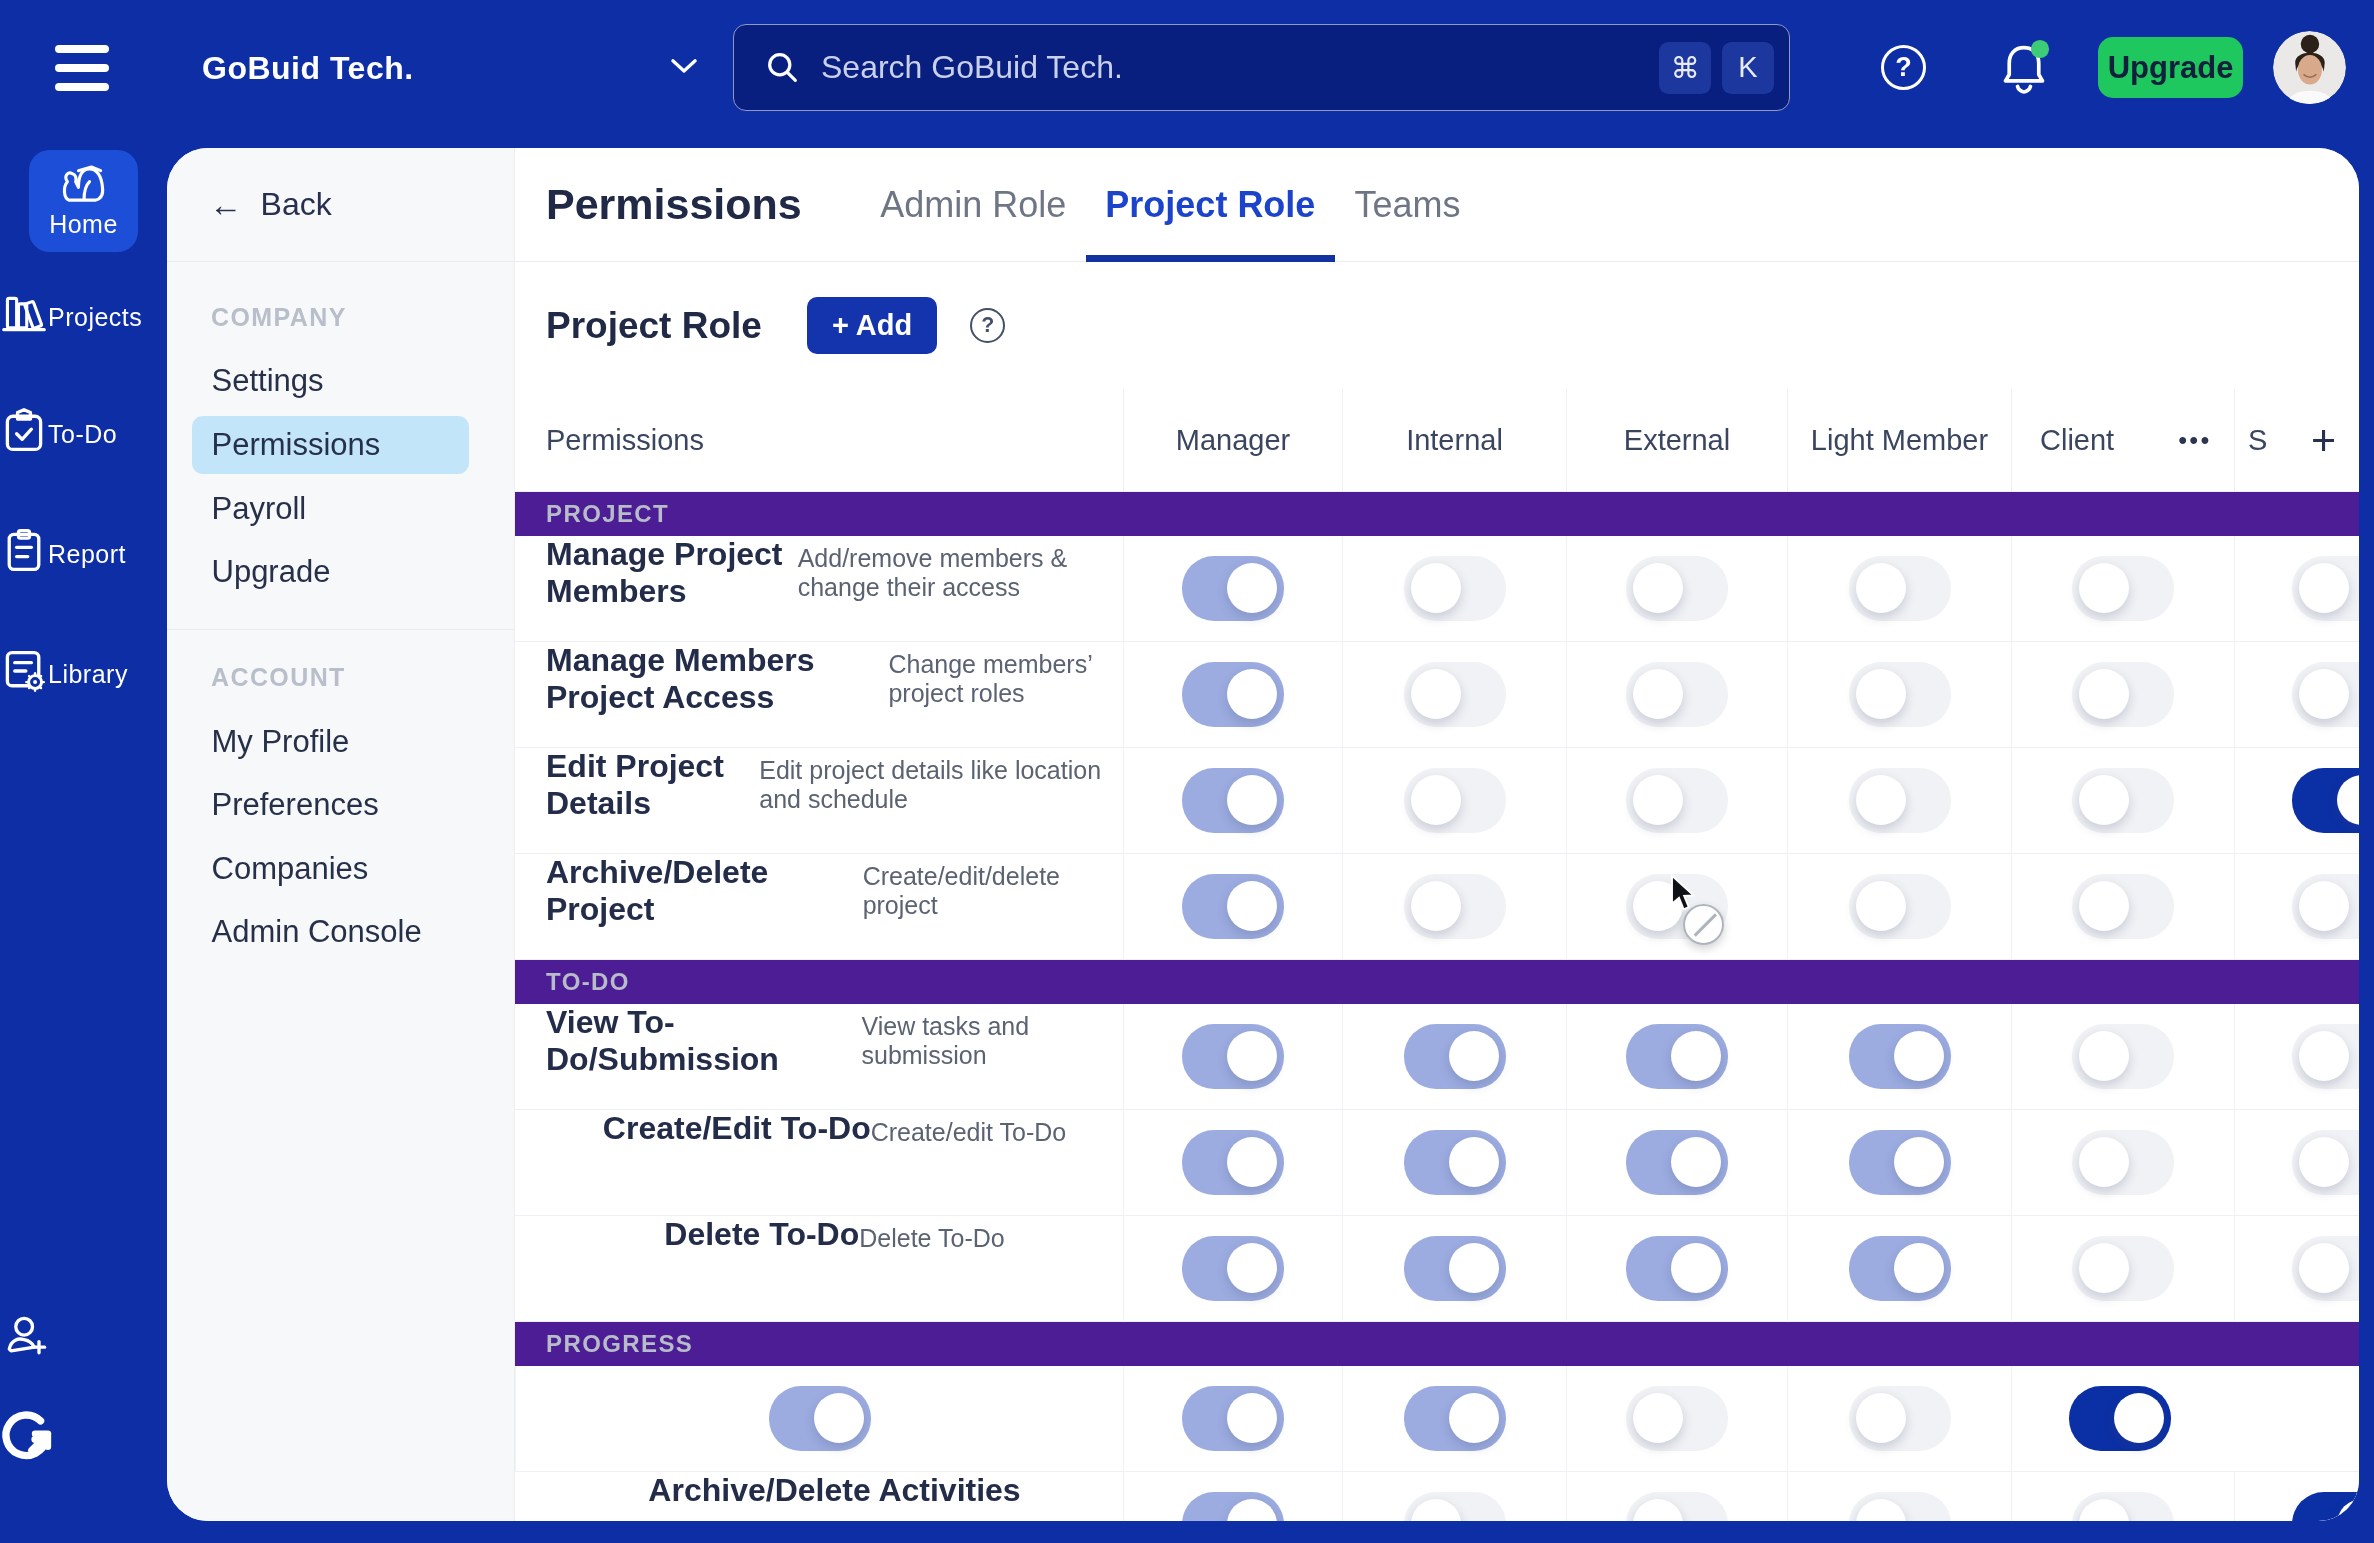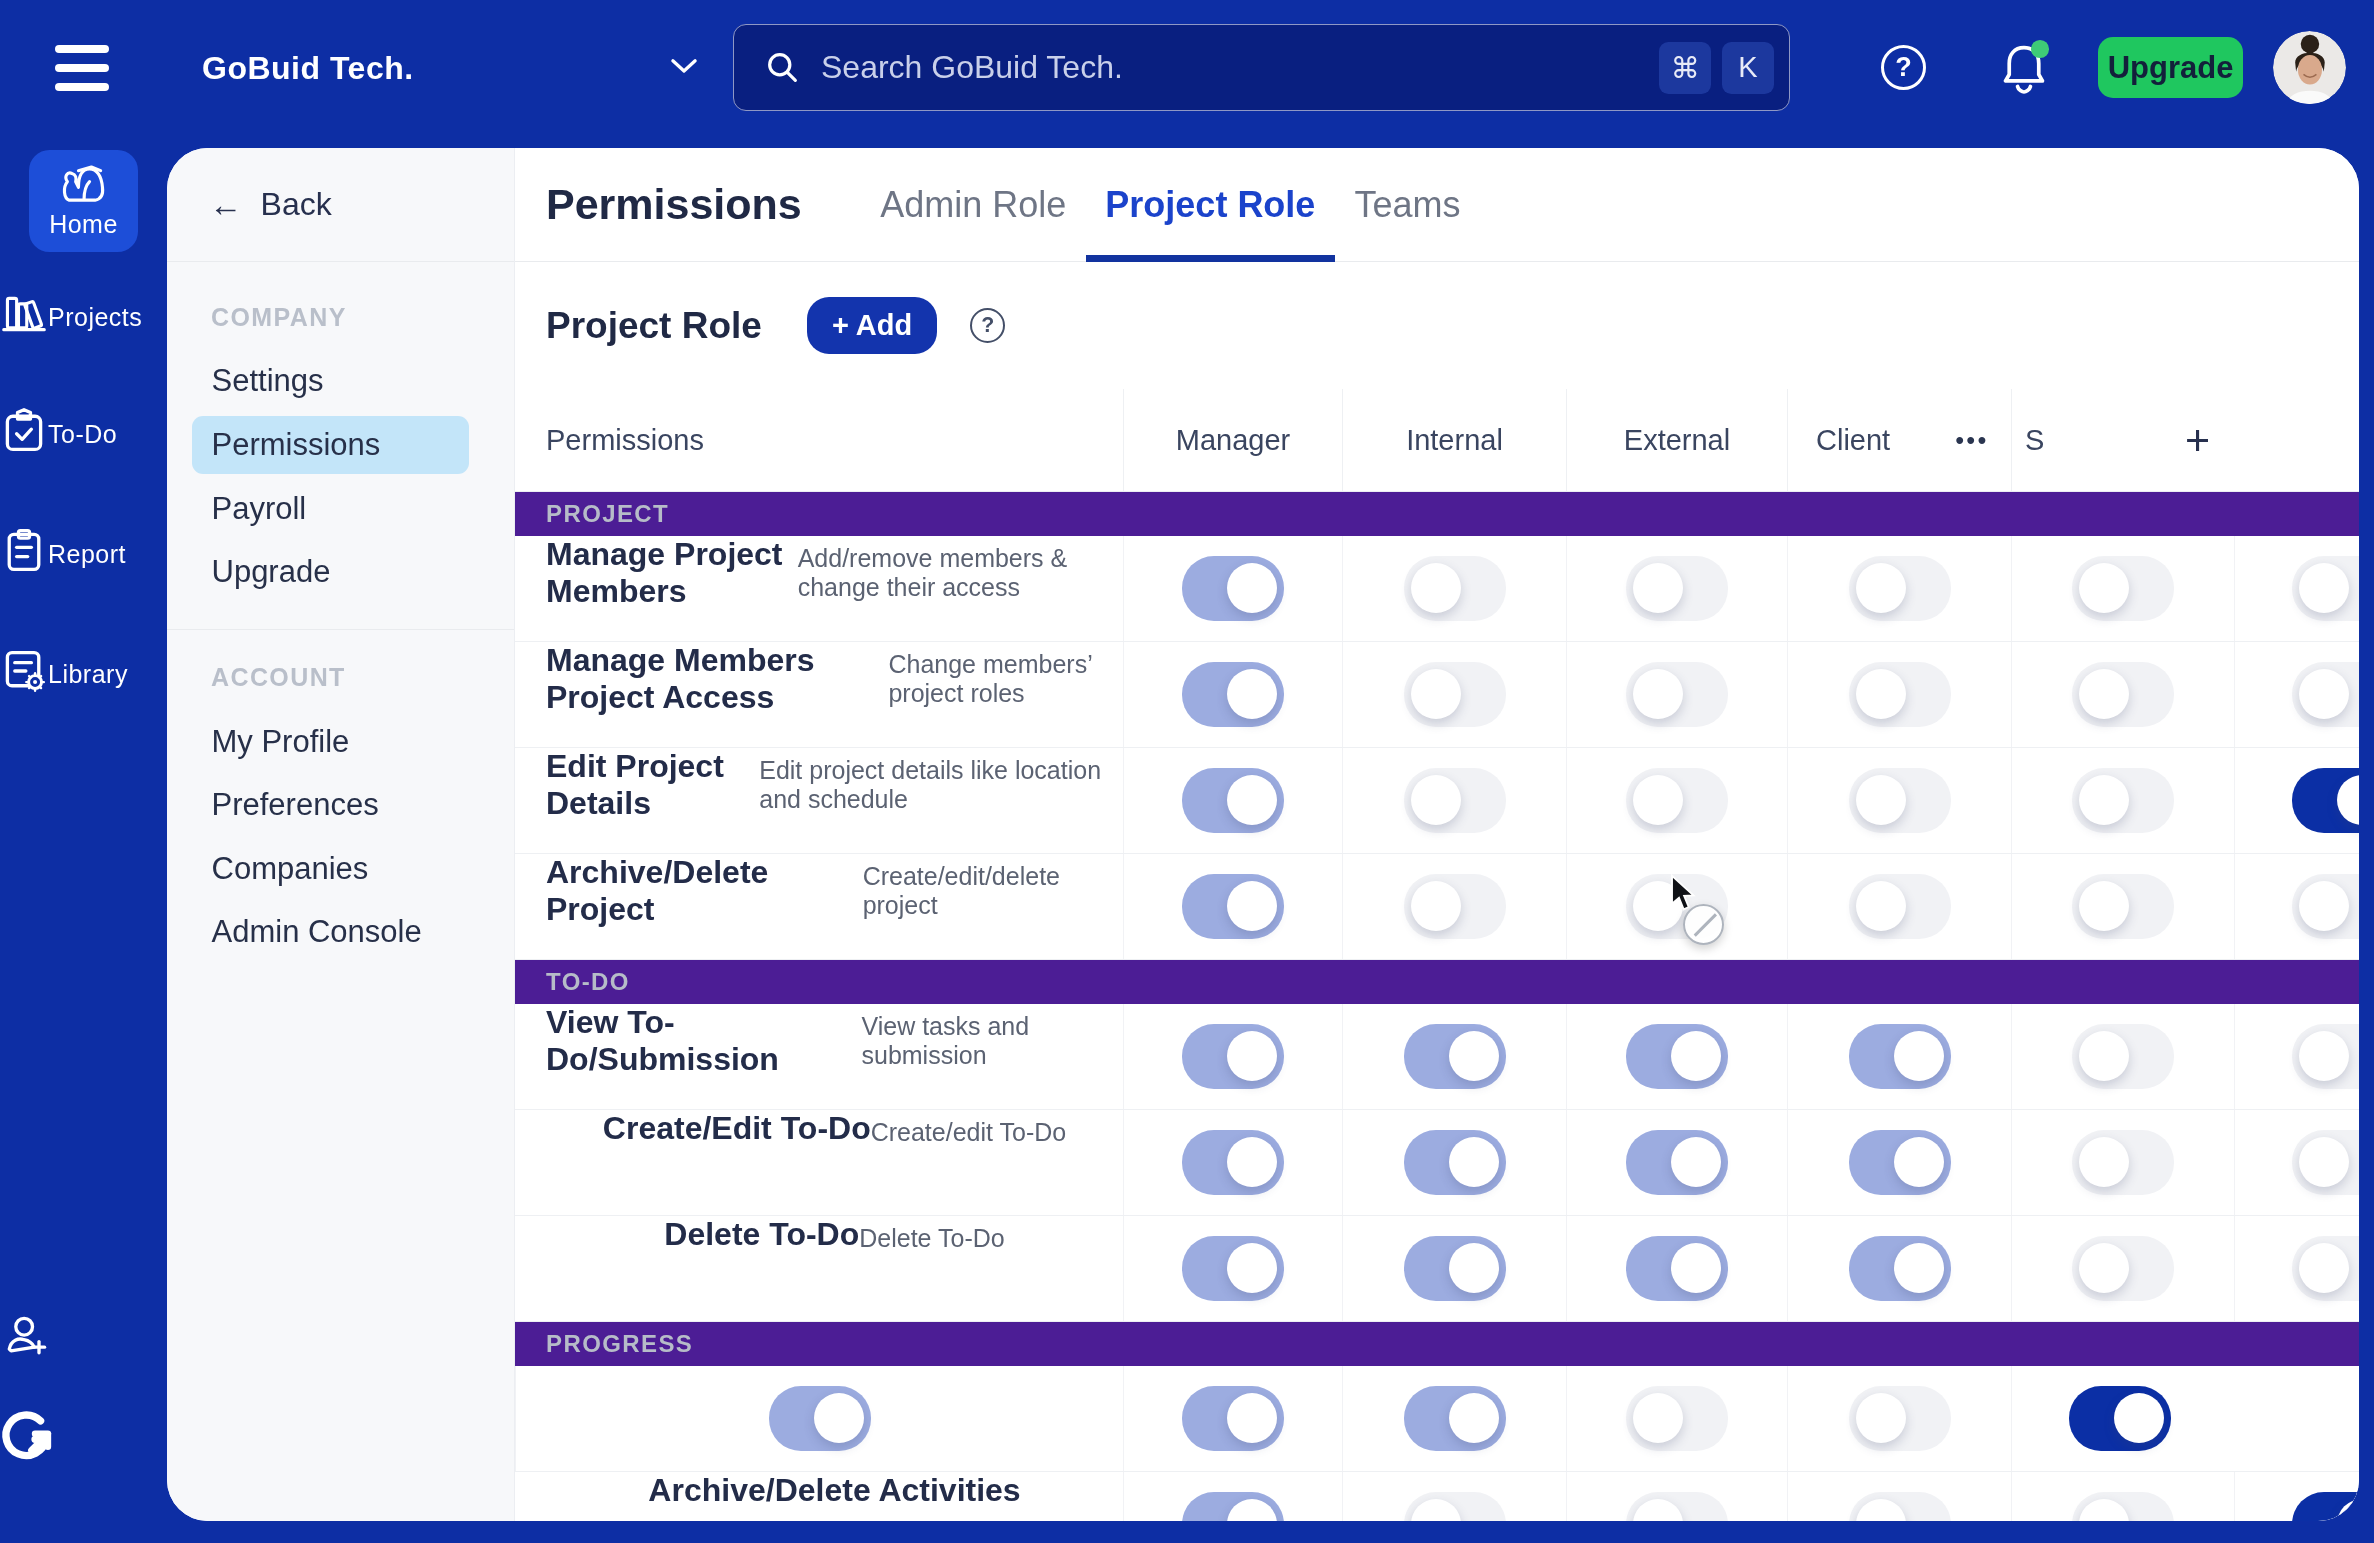--- a/index.html
+++ b/index.html
@@ -45,21 +45,21 @@
   .main { flex:1; display:flex; flex-direction:column; background:#ffffff; min-width:0; }
   .main-header { height:114px; border-bottom:0.9px solid #e9ebee; display:flex; align-items:stretch; padding-left:31px; flex-shrink:0; }
   .page-title { font-size:43px; font-weight:700; color:#202945; align-self:center; }
   .tabs { display:flex; margin-left:59px; }
   .tab { display:flex; align-items:center; padding:0 19.5px; font-size:36px; color:#6e7585; font-weight:500; position:relative; cursor:pointer; }
   .tab.active { color:#1b43cb; font-weight:600; }
   .tab.active::after { content:""; position:absolute; left:0; right:0; bottom:-0.9px; height:6.5px; background:#12339f; }
 
   .toolbar { height:127px; display:flex; align-items:center; padding-left:31px; flex-shrink:0; }
   .toolbar-heading { font-size:37px; font-weight:700; color:#202945; }
-  .add-btn { margin-left:45px; padding:12px 25px; background:#1334ad; color:#ffffff; font-size:29px; font-weight:600; border:none; border-radius:22px; font-family:"Liberation Sans","DejaVu Sans",sans-serif; cursor:pointer; }
+  .add-btn { margin-left:45px; padding:12px 25px; background:#1334ad; color:#ffffff; font-size:29px; font-weight:600; border:none; border-radius:10px; font-family:"Liberation Sans","DejaVu Sans",sans-serif; cursor:pointer; }
   .help-small { margin-left:33px; width:35px; height:35px; border:2.8px solid #444f68; border-radius:50%; color:#444f68; font-size:21.3px; font-weight:700; display:flex; align-items:center; justify-content:center; }
 
   
   .grid-cols { display:grid; grid-template-columns:608px 219px 224px 221px 224px 223px 126px; }
   .thead { height:103px; border-bottom:0.9px solid #eceef2; font-size:29px; color:#3a4560; font-weight:500; flex-shrink:0; }
   .thead .cell { display:flex; align-items:center; justify-content:center; border-left:0.9px solid #eef0f3; }
   .thead .cell:first-child { border-left:none; justify-content:flex-start; padding-left:31px; }
   .thead .client-cell { justify-content:space-between; padding:0 22px 0 28px; }
   .dots { font-size:24px; font-weight:700; color:#2a3550; letter-spacing:2.8px; }
   .thead .extra-cell { justify-content:space-between; padding:0 24px 0 13px; }
@@ -268,20 +268,21 @@
         <div class="toolbar-heading">Project Role</div>
         <button class="add-btn">+ Add</button>
         <div class="help-small">?</div>
       </div>
 
       <div class="thead grid-cols">
         <div class="cell">Permissions</div>
         <div class="cell">Manager</div>
         <div class="cell">Internal</div>
         <div class="cell">External</div>
+        <div class="cell">Light Member</div>
         <div class="cell client-cell">
           <span>Client</span>
           <span class="dots">•••</span>
         </div>
         <div class="cell extra-cell">
           <span class="clip-letter">S</span>
           <span class="plus-col">+</span>
         </div>
       </div>
 

